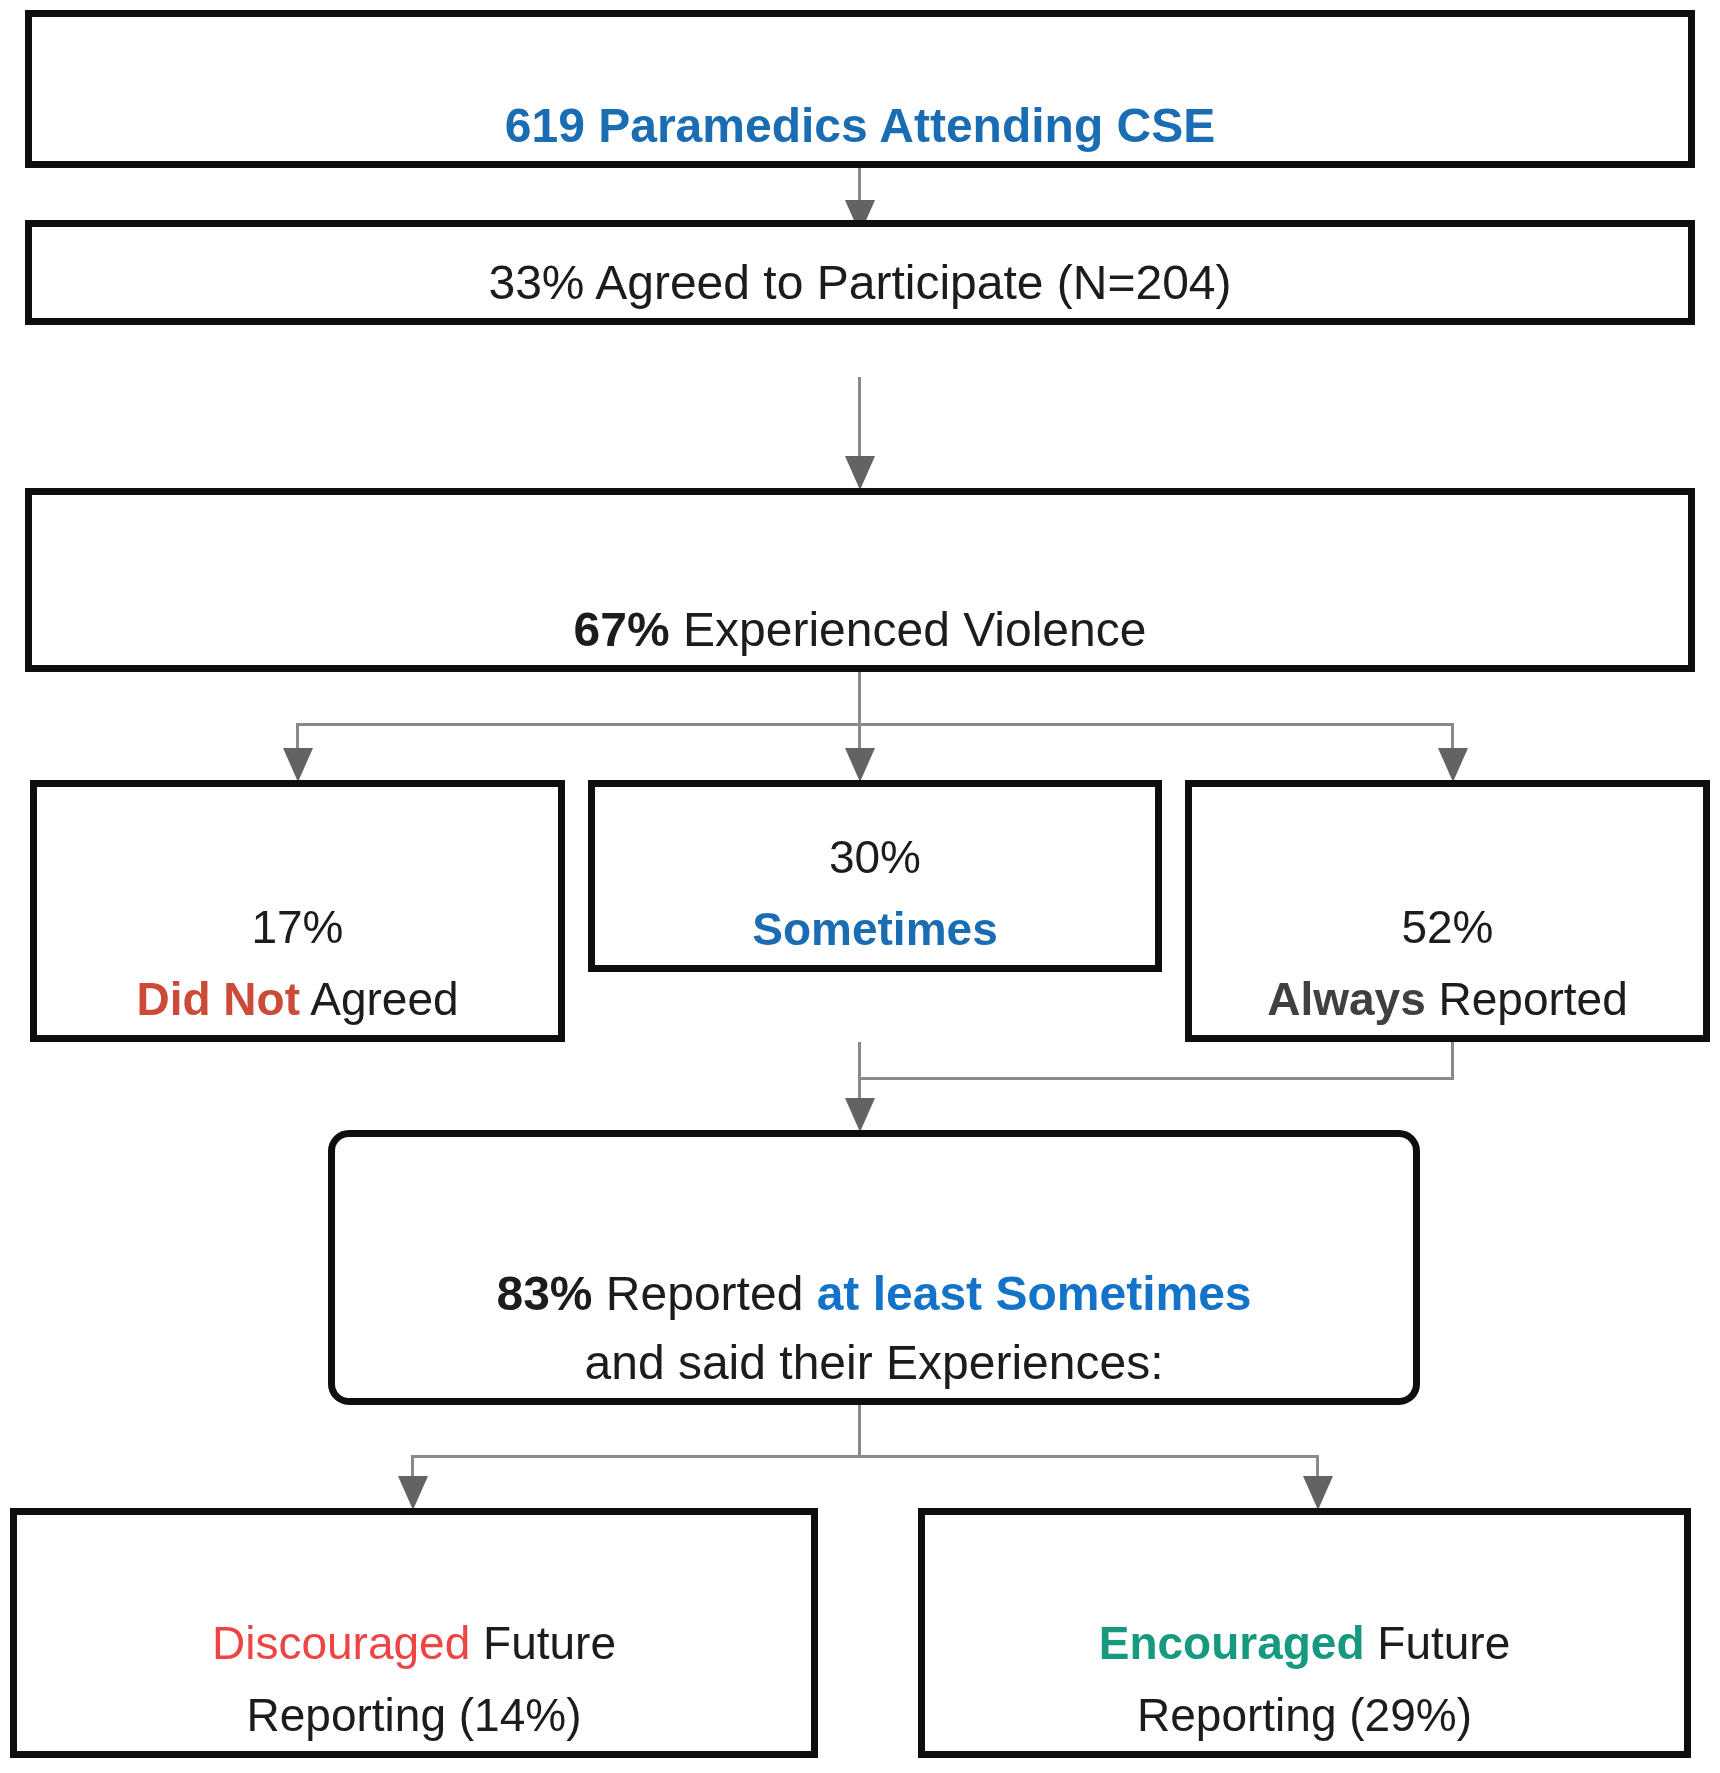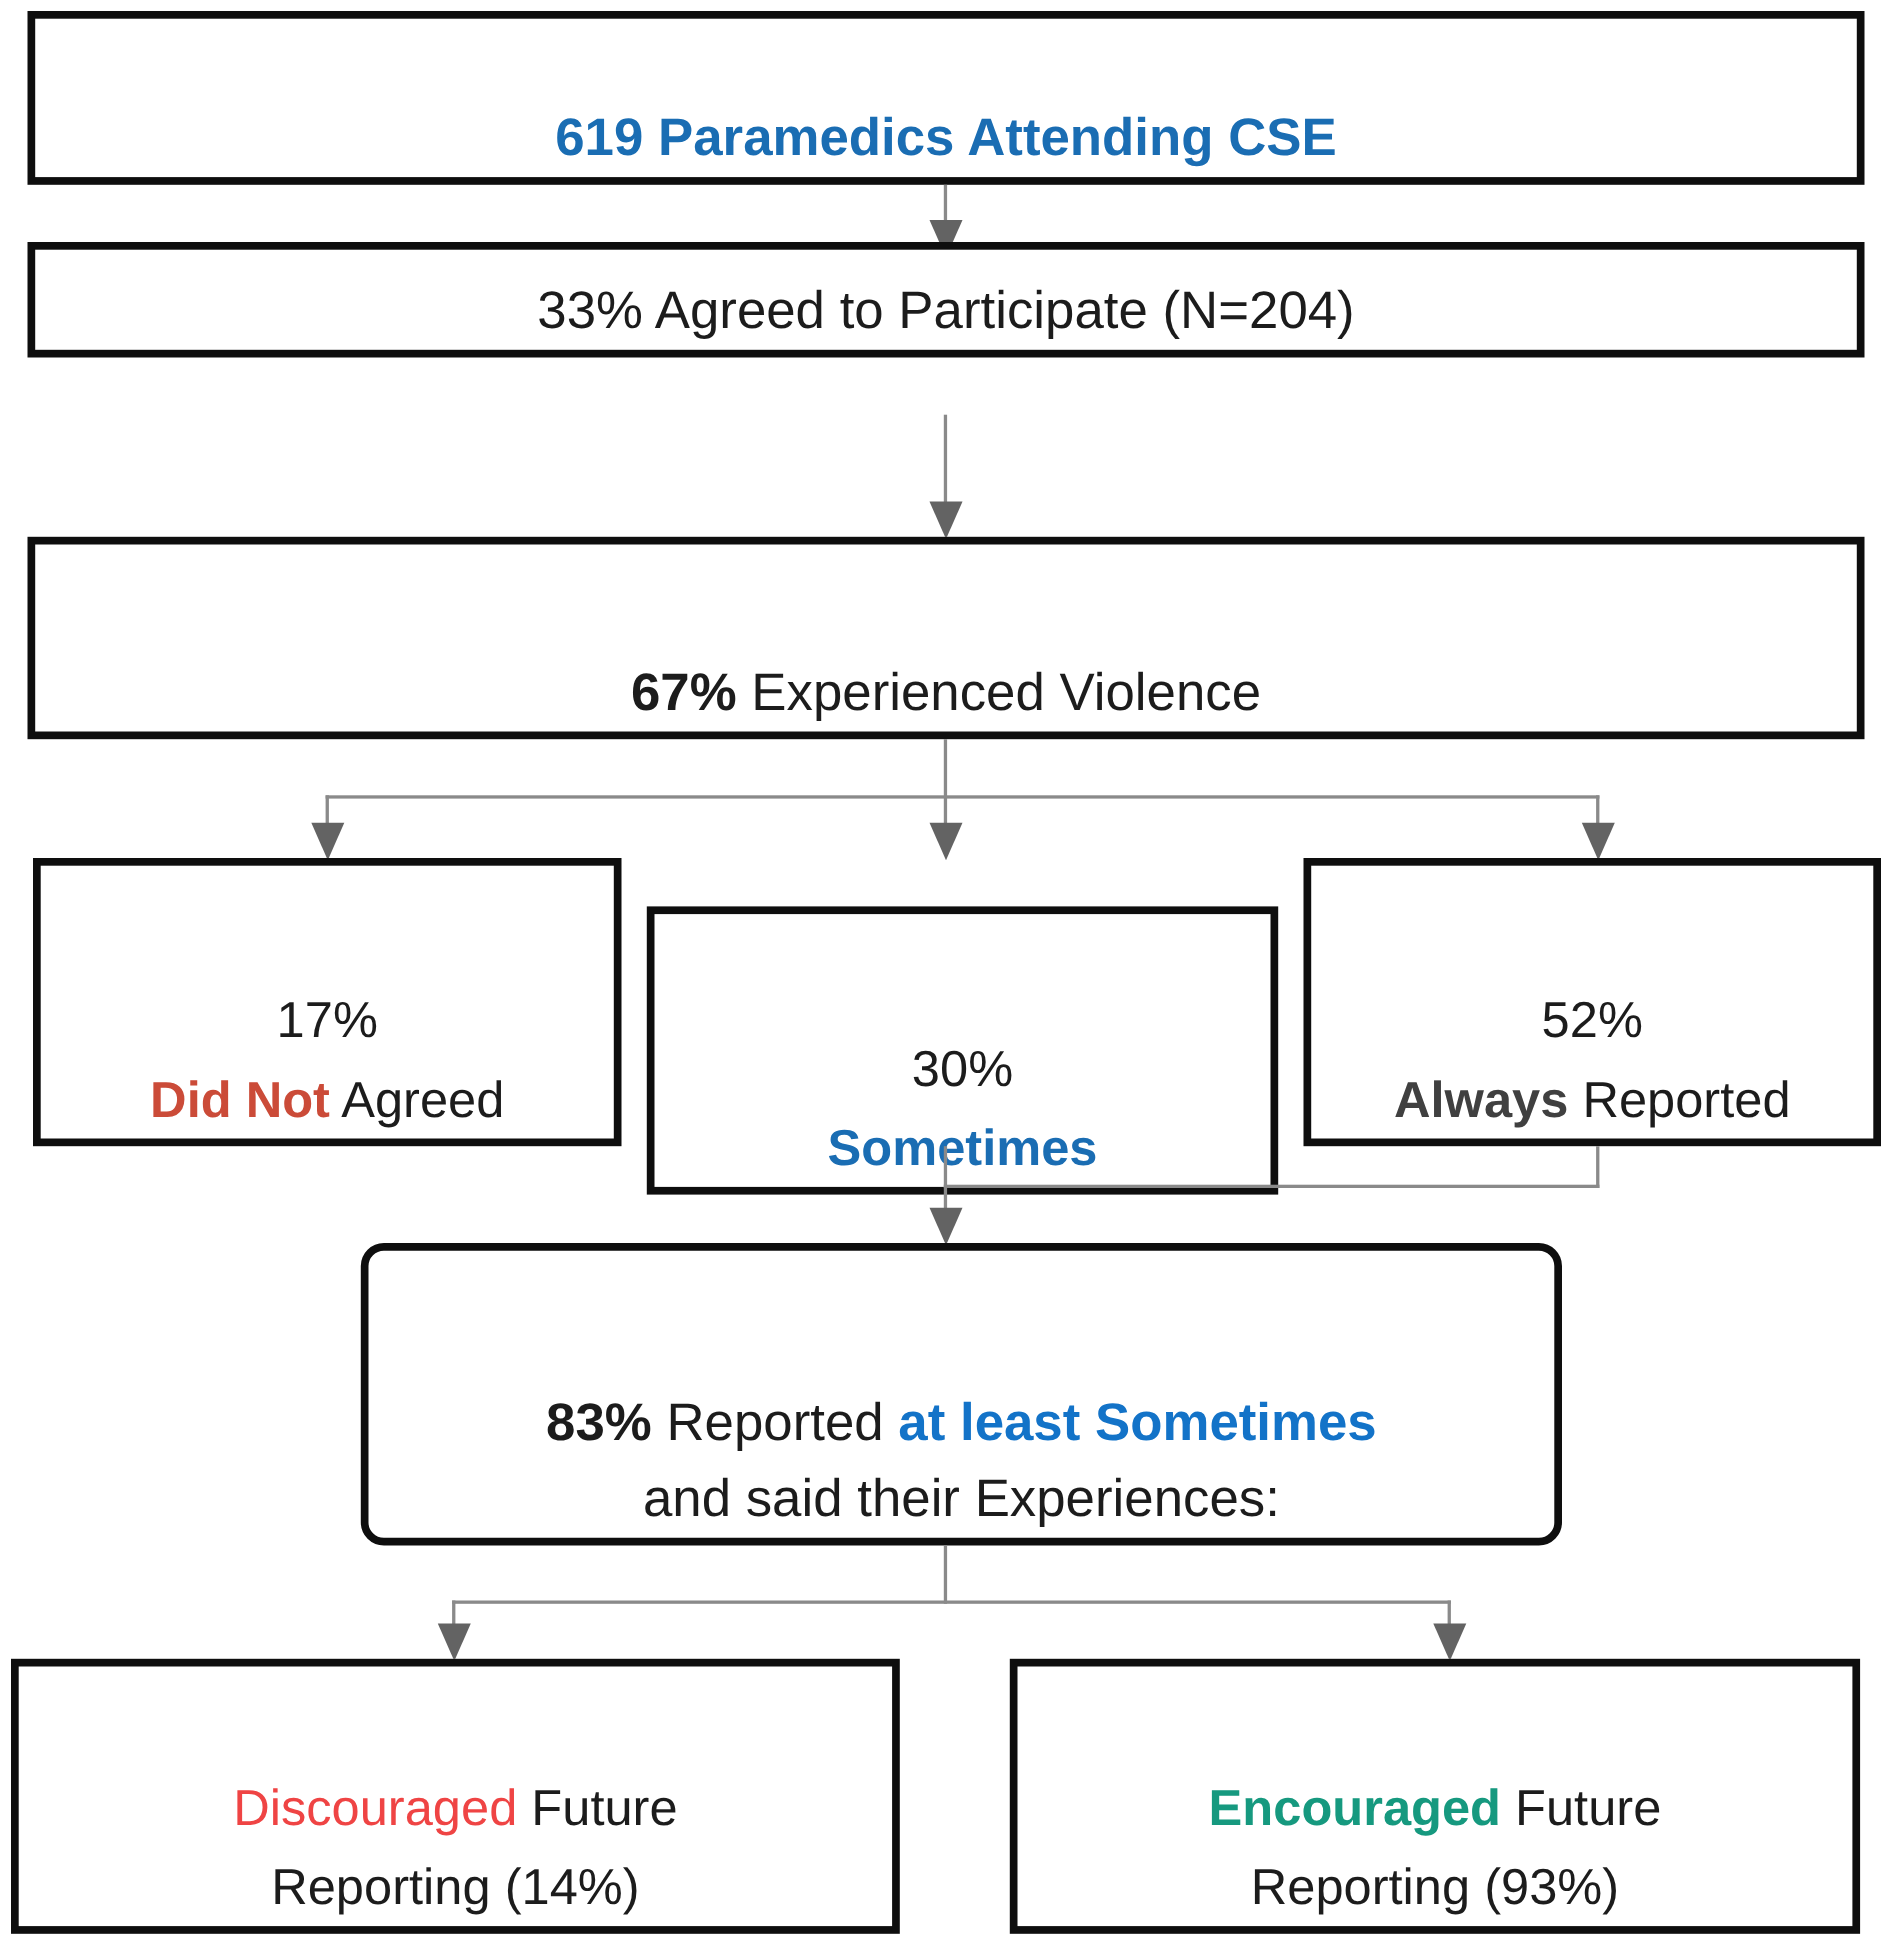--- a/index.html
+++ b/index.html
@@ -39,21 +39,21 @@
   .c-red   { color:#cb4b38; font-weight:700; }
   .c-red2  { color:#ef4444; font-weight:400; }
   .c-teal  { color:#404040; font-weight:700; }
   .c-teal2 { color:#16997f; font-weight:700; }
 
   
   #box1 { left:25px;  top:10px;   width:1670px; height:158px; }
   #box2 { left:25px;  top:220px;  width:1670px; height:105px; }
   #box3 { left:25px;  top:488px;  width:1670px; height:184px; }
   #boxDidNot    { left:30px;   top:780px; width:535px; height:262px; }
-  #boxSometimes { left:588px;  top:780px; width:574px; height:262px;margin-top:44px; }
+  #boxSometimes { left:588px;  top:780px; width:574px; height:192px; }
   #boxAlways    { left:1185px; top:780px; width:525px; height:262px; }
   #boxSummary   { left:328px;  top:1130px; width:1092px; height:275px;border-radius:21px; }
   #boxDiscouraged { left:10px;  top:1508px; width:808px; height:250px; }
   #boxEncouraged  { left:918px; top:1508px; width:773px; height:250px; }
 </style>
 </head>
 <body>
 
 <div id="canvas">
 
@@ -133,16 +133,16 @@
     <div>
       <span class="c-red2">Discouraged</span><span> Future</span>
     </div>
     <div>Reporting (14%)</div>
   </div>
 
   <div class="box t-lg" id="boxEncouraged">
     <div>
       <span class="c-teal2">Encouraged</span><span> Future</span>
     </div>
-    <div>Reporting (93%)</div>
+    <div>Reporting (29%)</div>
   </div>
 
 </div>
 
 </body></html>

